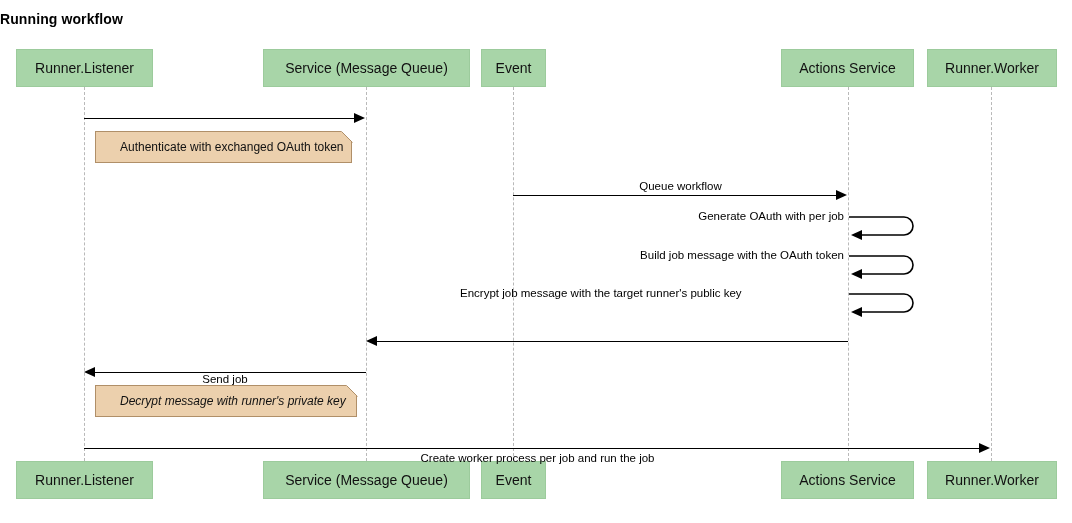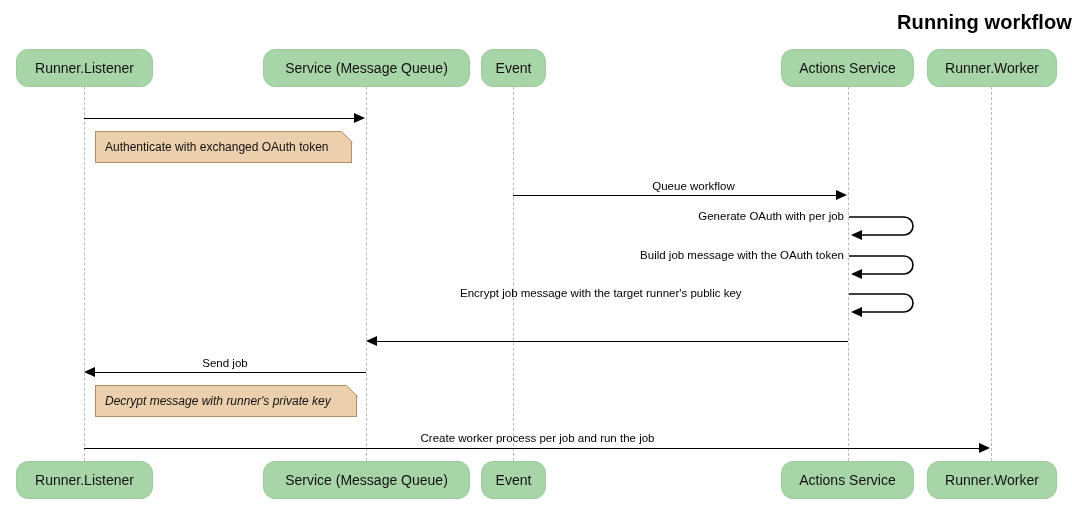--- a/index.html
+++ b/index.html
@@ -17,32 +17,32 @@
     width: 1072px;
     height: 523px;
     background: #ffffff;
     overflow: hidden;
   }
   .title {
     position: absolute;
     left: 0;
     top: 11px;
     width: 1072px;
-    text-align: right;
-    font-size: 20px;
+    text-align: left;
+    font-size: 14px;
     font-weight: bold;
     color: #000000;
     letter-spacing: 0.1px;
   }
   .participant {
     position: absolute;
     box-sizing: border-box;
     background: #a8d5a8;
     border: 1px solid #9ccb9c;
-    border-radius: 12px;
+    border-radius: 0;
     display: flex;
     align-items: center;
     justify-content: center;
     font-size: 14px;
     color: #111111;
     height: 38px;
     white-space: nowrap;
     padding: 0 8px;
   }
   .lifeline {
@@ -79,21 +79,21 @@
   .note {
     position: absolute;
     box-sizing: border-box;
     background: #ecd0ad;
     border: 1px solid #b08f68;
     font-size: 12px;
     color: #111111;
     display: flex;
     align-items: center;
     white-space: nowrap;
-    padding: 0 9px;
+    padding: 0 24px;
     height: 32px;
   }
   .note-fold {
     position: absolute;
     top: -1px;
     right: -1px;
     width: 0;
     height: 0;
     border-left: 11px solid transparent;
     border-top: 11px solid #ffffff;
@@ -170,21 +170,21 @@
     <span>Authenticate with exchanged OAuth token</span>
     <span class="note-fold"></span>
     <span class="note-fold-edge">
       <svg width="12" height="12" viewBox="0 0 12 12">
         <path d="M0.5,0.5 L11.5,11.5" stroke="#b08f68" stroke-width="1" fill="none"></path>
         <path d="M0.5,0.5 L0.5,11.5" stroke="#b08f68" stroke-width="0" fill="none"></path>
       </svg>
     </span>
   </div>
 
-  <div class="msg-label" style="left:513px; top:180px; width:335px;padding-left:13px;">Queue workflow</div>
+  <div class="msg-label" style="left:513px; top:180px; width:335px;">Queue workflow</div>
   <div class="msg-line" style="left:513px; top:195px; width:324px;"></div>
   <div class="arrowhead right" style="left:836px; top:190px;"></div>
 
   <div class="msg-label" style="left:548px; top:210px; width:296px; text-align:right;">Generate OAuth with per job</div>
   <div class="selfloop" style="left:848px; top:210px;">
     <svg width="80" height="36" viewBox="0 0 80 36">
       <path d="M1,7 L56,7 A9,9 0 0 1 56,25 L14,25" stroke="#000000" stroke-width="1.6" fill="none"></path>
       <polygon points="14,20 3,25 14,30" fill="#000000"></polygon>
     </svg>
   </div>
@@ -201,31 +201,31 @@
   <div class="selfloop" style="left:848px; top:287px;">
     <svg width="80" height="36" viewBox="0 0 80 36">
       <path d="M1,7 L56,7 A9,9 0 0 1 56,25 L14,25" stroke="#000000" stroke-width="1.6" fill="none"></path>
       <polygon points="14,20 3,25 14,30" fill="#000000"></polygon>
     </svg>
   </div>
 
   <div class="msg-line" style="left:377px; top:341px; width:471px;"></div>
   <div class="arrowhead left" style="left:366px; top:336px;"></div>
 
-  <div class="msg-label" style="left:84px; top:357px; width:282px;">Send job</div>
+  <div class="msg-label" style="left:84px; top:373px; width:282px;">Send job</div>
   <div class="msg-line" style="left:95px; top:372px; width:271px;"></div>
   <div class="arrowhead left" style="left:84px; top:367px;"></div>
 
   <div class="note" style="left:95px; top:385px; width:262px;font-style:italic;">
     <span>Decrypt message with runner's private key</span>
     <span class="note-fold"></span>
     <span class="note-fold-edge">
       <svg width="12" height="12" viewBox="0 0 12 12">
         <path d="M0.5,0.5 L11.5,11.5" stroke="#b08f68" stroke-width="1" fill="none"></path>
       </svg>
     </span>
   </div>
 
-  <div class="msg-label" style="left:84px; top:432px; width:907px;">Create worker process per job and run the job</div>
+  <div class="msg-label" style="left:84px; top:452px; width:907px;">Create worker process per job and run the job</div>
   <div class="msg-line" style="left:84px; top:448px; width:896px;"></div>
   <div class="arrowhead right" style="left:979px; top:443px;"></div>
 
 </div>
 
 </body></html>

